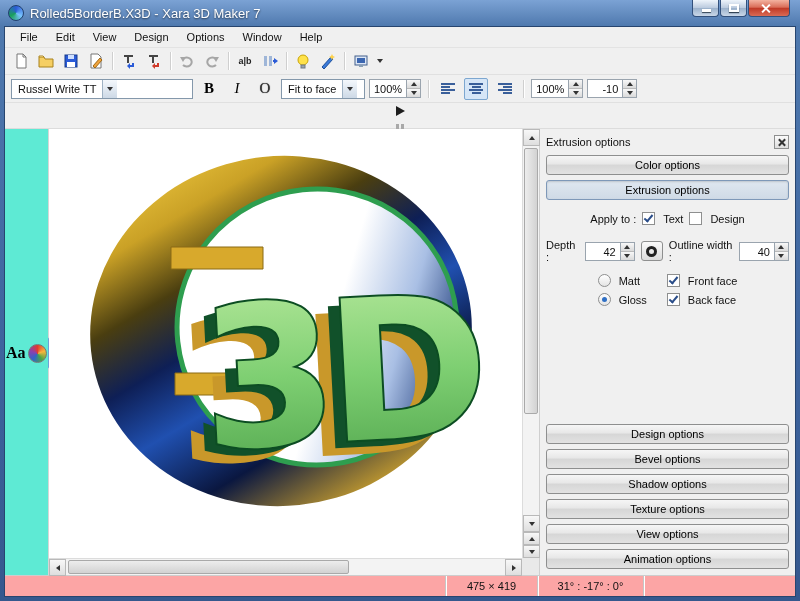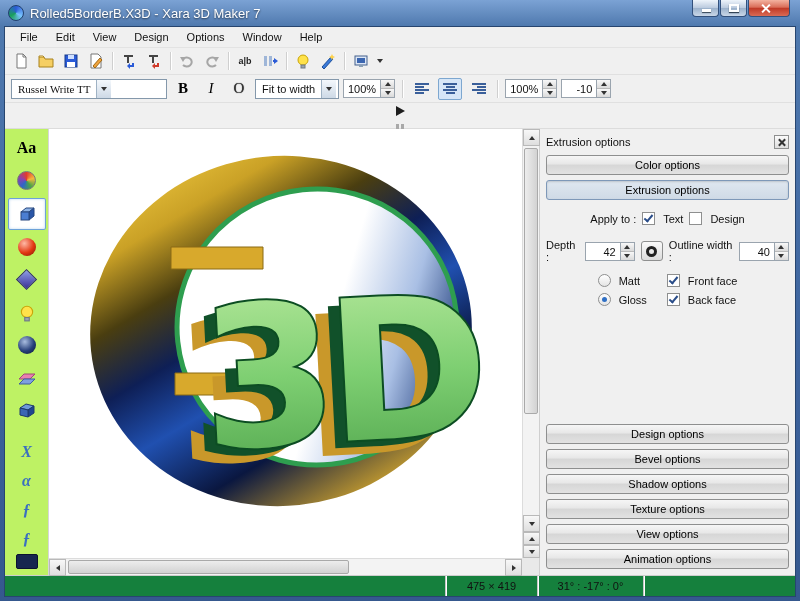--- a/index.html
+++ b/index.html
@@ -41,21 +41,21 @@
   .t-up    { width:0;height:0;border-left:3px solid transparent;border-right:3px solid transparent;border-bottom:4px solid #333; }
   .t-down  { width:0;height:0;border-left:3px solid transparent;border-right:3px solid transparent;border-top:4px solid #333; }
   .t-left  { width:0;height:0;border-top:3px solid transparent;border-bottom:3px solid transparent;border-right:4px solid #333; }
   .t-right { width:0;height:0;border-top:3px solid transparent;border-bottom:3px solid transparent;border-left:4px solid #333; }
 
   
   .toolbar2 { height:28px; display:flex; align-items:center; padding-left:6px; gap:4px; border-bottom:1px solid #e0e0e0; }
   .combo { display:inline-flex; height:20px; border:1px solid #8498ab; background:#fff; align-items:stretch; }
   .combo-text { padding:3px 6px 0; white-space:nowrap; overflow:hidden; }
   .combo-btn { width:15px; background:linear-gradient(#f4f8fc,#cdd9e6); border-left:1px solid #9fb2c4; display:flex; align-items:center; justify-content:center; }
-  .font-combo { width:156px;font-family:Liberation Serif, serif; }
+  .font-combo { width:182px; }
   .fit-combo { width:84px; }
   .stybtn { width:24px; height:22px; border:none; background:transparent; font-family:"Liberation Serif",serif; font-size:15px; }
   .stybtn.b { font-weight:bold; } .stybtn.i { font-style:italic; }
   .stybtn.o { color:#333; text-shadow:0 0 1px #333; }
   .spin { display:inline-flex; height:19px; }
   .spin-box { min-width:36px; padding:3px 4px 0; border:1px solid #9aa4ae; background:#fff; text-align:right; }
   .spin-ud { display:flex; flex-direction:column; width:14px; border:1px solid #9aa4ae; border-left:none; }
   .spin-ud .sb { flex:1; display:flex; align-items:center; justify-content:center;
     background:linear-gradient(#f8f8f8,#dadada); }
   .spin-ud .sb + .sb { border-top:1px solid #b9b9b9; }
@@ -68,21 +68,21 @@
   .slider { position:relative; width:130px; height:18px; margin:0 14px; }
   .slider .track { position:absolute; left:0; right:0; top:8px; height:3px; background:#b5b5b5; box-shadow:0 1px 0 #fff; }
   .slider .thumb { position:absolute; left:2px; top:2px; width:9px; height:14px; border:1px solid #7e8a96;
     border-radius:2px; background:linear-gradient(#fafafa,#cfd6dd); }
   .framebox { width:92px; height:18px; border:1px solid #adadad; background:#fafafa; display:flex; align-items:center; justify-content:center; margin-left:6px; }
 
   
   .main { flex:1; display:flex; min-height:0; }
 
   
-  .toolcol { width:44px; background:#bef264; border-right:1px solid #d6d6d6; display:flex; flex-direction:column; align-items:center; padding-top:3px; }
+  .toolcol { width:44px; background:#5eead4; border-right:1px solid #d6d6d6; display:flex; flex-direction:row; align-items:center; padding-top:3px; }
   .tool { width:38px; height:32px; border:1px solid transparent; background:transparent; display:flex; align-items:center; justify-content:center; margin-bottom:1px; }
   .tool.selected { background:#fff; border-color:#6da2d8; border-radius:2px; box-shadow:inset 0 0 3px #bcd6ef; }
   .tool.small { height:28px; }
   .toolgap { height:10px; }
   .aa { font-family:"Liberation Serif",serif; font-size:16px; font-weight:bold; }
   .wheel { width:19px; height:19px; border-radius:50%;
     background:conic-gradient(#e23b2e,#f6b73c,#4aa546,#2e66c9,#8a41b0,#e23b2e); border:1px solid #777; }
   .ballr { width:18px; height:18px; border-radius:50%;
     background:radial-gradient(circle at 35% 30%, #ffb9a6, #e23812 55%, #7c1402); }
   .diam { width:15px; height:15px; transform:rotate(45deg);
@@ -122,21 +122,21 @@
   .rad { width:13px; height:13px; border:1px solid #8e8f8f; border-radius:50%; background:linear-gradient(#fff,#e4e4e4); flex:none; }
   .rad.on { display:inline-flex; align-items:center; justify-content:center; }
   .rad.on::after { content:""; width:5px; height:5px; border-radius:50%; background:#2f6fc4; }
   .surf { display:flex; justify-content:center; gap:20px; margin:4px 0 8px; }
   .surf .colm { display:flex; flex-direction:column; gap:6px;text-align:center; }
   .obtn { width:24px; height:20px; border:1px solid #8e8f8f; border-radius:3px; background:linear-gradient(#fafafa,#dcdcdc); display:flex; align-items:center; justify-content:center; }
   .oring { width:11px; height:11px; border:3px solid #222; border-radius:50%; }
   .panel-spacer { flex:1; }
 
   
-  .statusbar { height:21px; border-top:1px solid #cdcdcd; background:#15803d; display:flex; align-items:stretch; }
+  .statusbar { height:21px; border-top:1px solid #cdcdcd; background:#fca5a5; display:flex; align-items:stretch; }
   .scell { display:flex; align-items:center; justify-content:center; border-left:1px solid #c6c6c6; box-shadow:inset 1px 0 0 #fff; }
   .scell.grow { flex:1; border-left:none; box-shadow:none; }
   .scell.size { width:92px; }
   .scell.rot { width:106px; }
   .scell.tail { width:152px; }
 </style>
 </head>
 <body>
 
 <div class="window">
@@ -268,21 +268,21 @@
       <span class="combo font-combo">
         <span class="combo-text">Russel Write TT</span>
         <span class="combo-btn">
             <i class="t-down"></i>
           </span>
       </span>
       <button class="stybtn b">B</button>
       <button class="stybtn i">I</button>
       <button class="stybtn o">O</button>
       <span class="combo fit-combo">
-        <span class="combo-text">Fit to width</span>
+        <span class="combo-text">Fit to face</span>
         <span class="combo-btn">
             <i class="t-down"></i>
           </span>
       </span>
       <span class="spin">
         <span class="spin-box">100%</span>
         <span class="spin-ud">
             <span class="sb">
               <i class="t-up"></i>
             </span>

